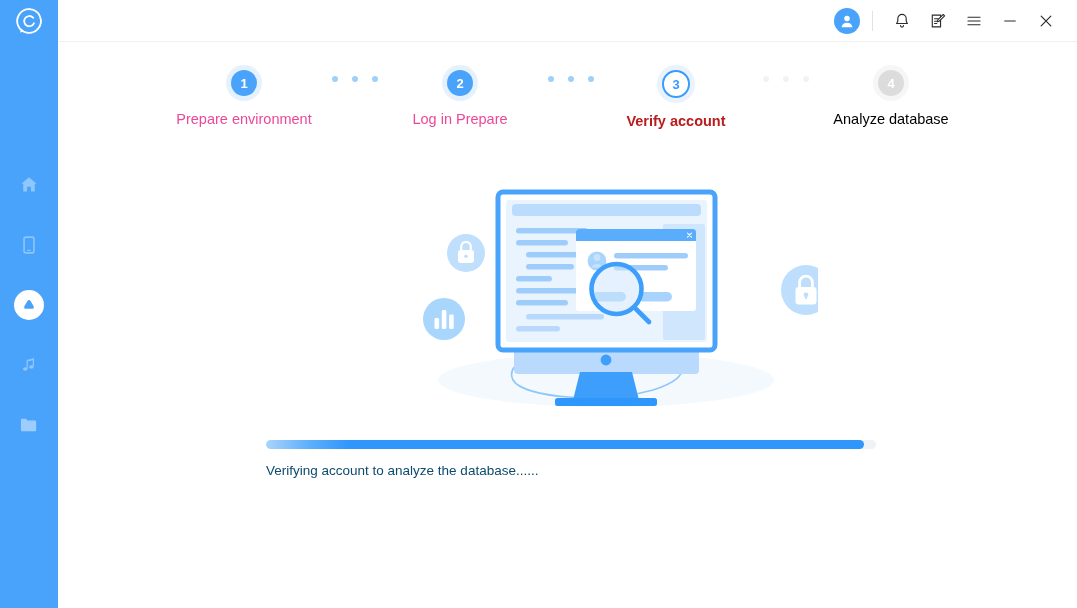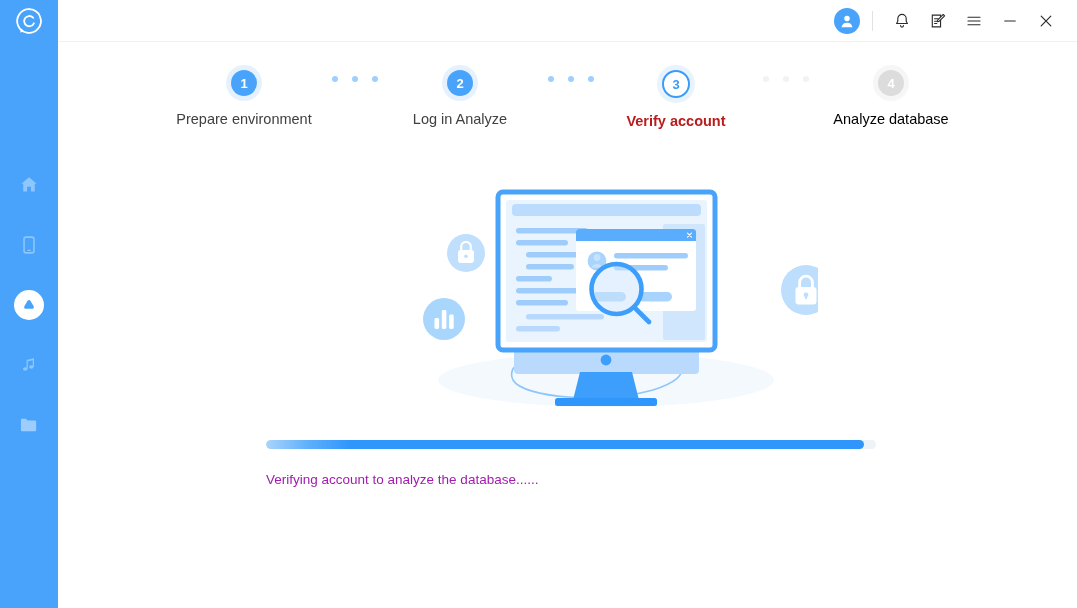--- a/index.html
+++ b/index.html
@@ -125,21 +125,21 @@
   .step.todo .circle {
     background: #dcdcdc;
     color: #ffffff;
     box-shadow: 0 0 0 5px rgba(200,200,200,0.17);
   }
   .step .label {
     margin-top: 15px;
     font-size: 14.5px;
     white-space: nowrap;
   }
-  .step.done .label { color: #404040; }
+  .step.done .label { color: #ec4899; }
   .step.active .label { color: #b91c1c; font-weight: bold; }
   .step.todo .label { color: #000000; }
 
   .dots {
     position: absolute;
     top: 12px;
     display: flex;
     gap: 14px;
   }
   .dots span {
@@ -172,23 +172,23 @@
     border-radius: 5px;
     background: #eef3f8;
     overflow: hidden;
   }
   .fill {
     height: 9px;
     border-radius: 5px;
     background: linear-gradient(90deg, #a9d4fb 0%, #5fb0fc 7%, #2f96fb 14%, #2f96fb 100%);
   }
   .status {
-    margin-top: 23px;
+    margin-top: 14px;
     font-size: 13.5px;
-    color: #a21caf;
+    color: #0c4a6e;
   }
 </style>
 </head>
 <body>
 
 <div class="app">
 
   <div class="sidebar">
 
     <div class="logo">
@@ -315,21 +315,21 @@
       <div class="dots on" style="left:274px;">
         <span></span>
         <span></span>
         <span></span>
       </div>
 
       <div class="step done" style="left:292px;">
         <div class="circle">
           <span>2</span>
         </div>
-        <div class="label">Log in Analyze</div>
+        <div class="label">Log in Prepare</div>
       </div>
 
       <div class="dots on" style="left:490px;">
         <span></span>
         <span></span>
         <span></span>
       </div>
 
       <div class="step active" style="left:508px;">
         <div class="circle">

